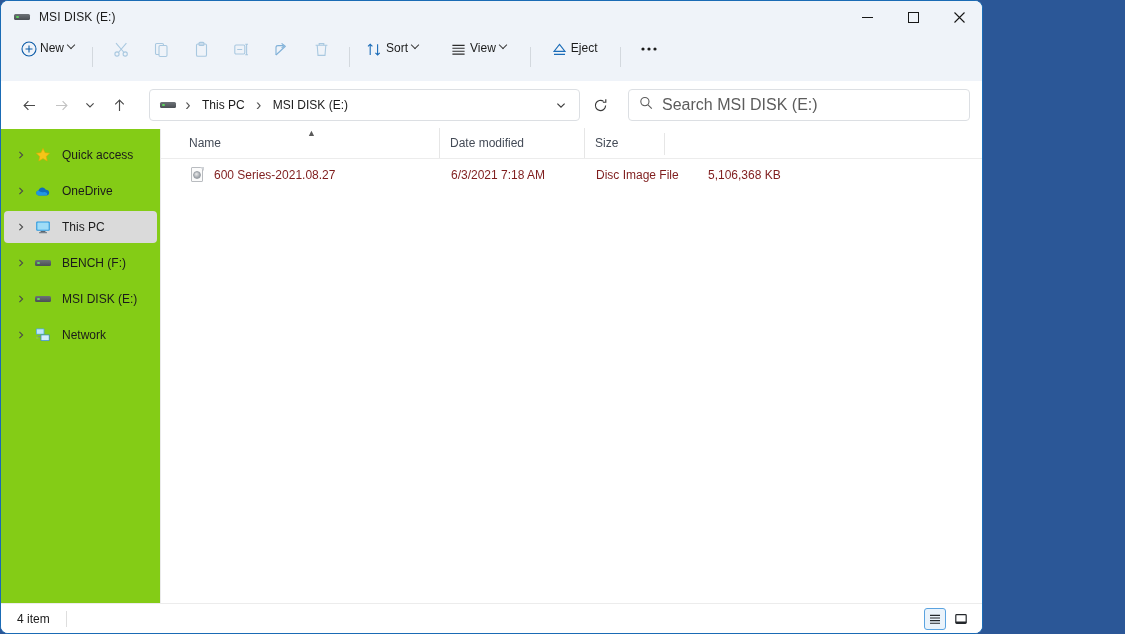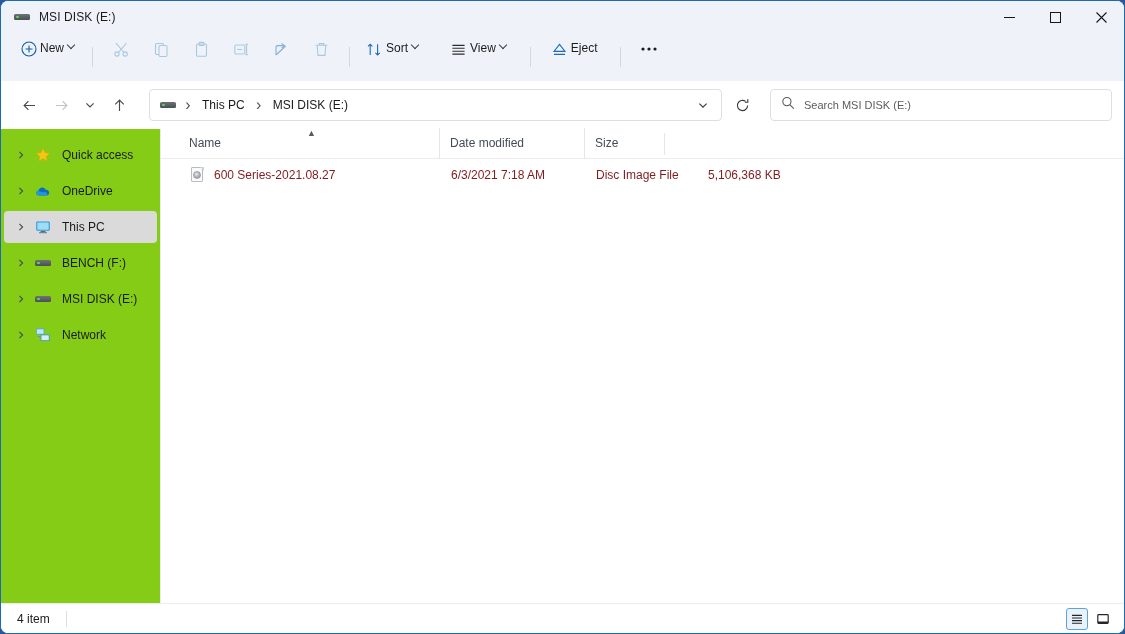--- a/index.html
+++ b/index.html
@@ -5,21 +5,21 @@
   * { box-sizing: border-box; margin: 0; padding: 0; }
   html, body {
     width: 1125px; height: 634px;
     background: #2b5797;
     font-family: "Liberation Sans", sans-serif;
     overflow: hidden;
   }
   #window {
     position: absolute;
     left: 0; top: 0;
-    width: 1125px; height: 634px;
+    width: 983px; height: 634px;
     background: #ffffff;
     border: 1px solid #1a6bb5;
     border-radius: 8px;
     overflow: hidden;
     display: flex;
     flex-direction: column;
   }
 
   
   #titlebar {
@@ -186,21 +186,21 @@
     background: #fff;
     display: flex;
     align-items: center;
     padding: 0 10px;
     gap: 9px;
     flex: 0 0 342px;
   }
   #searchbox input {
     border: none; outline: none;
     font-family: "Liberation Sans", sans-serif;
-    font-size: 11px;
+    font-size: 16px;
     color: #0f172a;
     background: transparent;
     width: 100%;
   }
   #searchbox input::placeholder { color: #5c5c5c; }
 
   
   #body { flex: 1 1 auto; display: flex; min-height: 0; }
 
   #sidebar {

